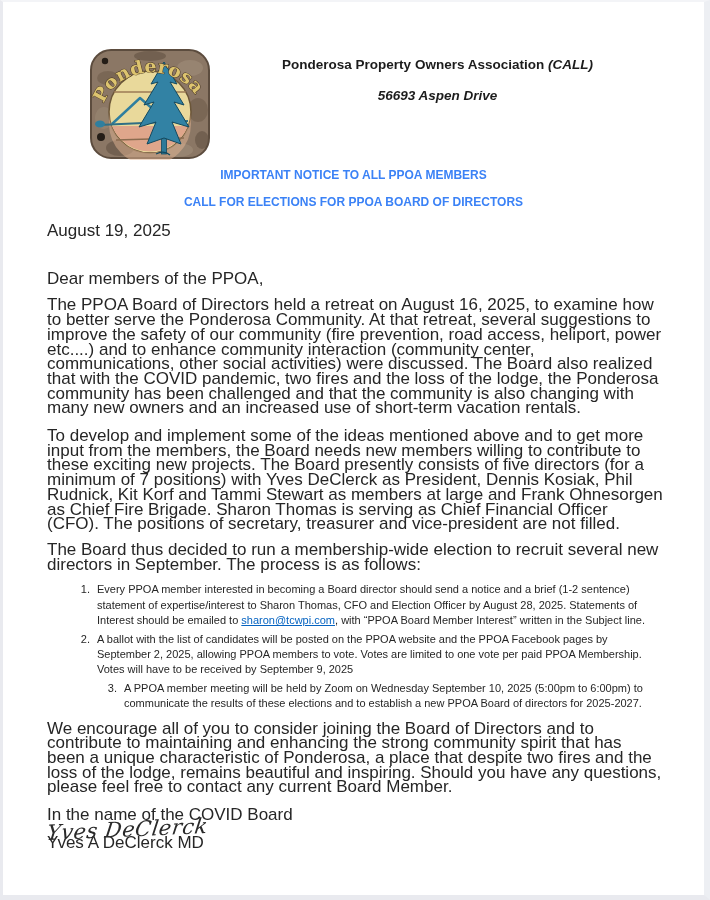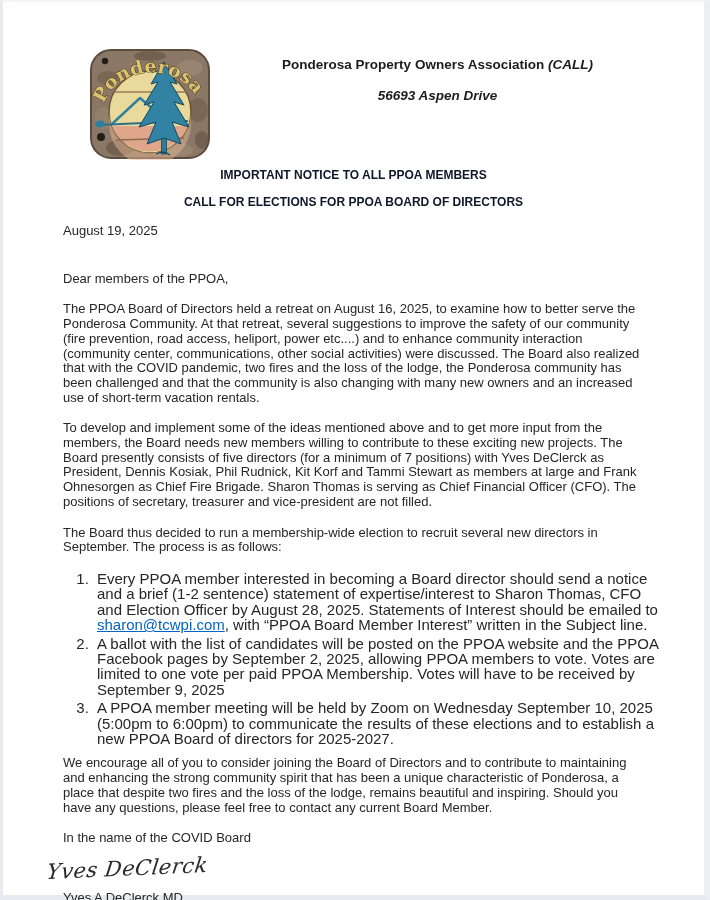--- a/index.html
+++ b/index.html
@@ -28,40 +28,40 @@
     font-size: 13.5px; font-weight: bold; color: #1c1c1c;
     line-height: 18px; margin: 0 0 13px 0;
   }
   .org-line .abbr { font-style: italic; }
   .addr-line {
     font-size: 13.5px; font-weight: bold; color: #1c1c1c;
     line-height: 18px; margin: 0 0 12px 0; font-style: italic;
   }
   .notice {
     text-align: center; font-weight: bold; font-size: 12px;
-    color: #0f172a; line-height: 15px; margin: 0;
+    color: #3b82f6; line-height: 15px; margin: 0;
   }
   .notice-1 { margin-top: 8px; }
   .notice-2 { margin-top: 12px; }
   
   .content { padding: 0 40px 0 44px; }
   .content p, .content div.line {
-    font-size: 13px; line-height: 14.7px; color: #262626; margin: 16px;
+    font-size: 17px; line-height: 14.7px; color: #262626; margin: 0;
   }
   .date-line { margin-top: 14px !important; }
   .salutation { margin-top: 33px !important; }
   .para-1 { margin-top: 12px !important; }
   .para-2 { margin-top: 13px !important; }
   .para-3 { margin-top: 11px !important; }
   ol.process {
     margin: 10px 0 0 0; padding: 0 0 0 46px;
-    font-size: 15px; line-height: 15.4px; color: #262626;
+    font-size: 11px; line-height: 15.4px; color: #262626;
   }
   ol.process li { padding-left: 4px; margin-bottom: 3px; }
-  ol.process li:last-child { margin-bottom: 0; }
+  ol.process li:last-child { margin-bottom: 0; margin-left: 27px; }
   a.email-link { color: #0563c1; text-decoration: underline; }
   .para-4 { margin-top: 10px !important; }
   .closing-intro { margin-top: 13px !important; }
   .signature {
     font-family: "DejaVu Serif", serif;
     font-style: italic;
     font-size: 21px;
     color: #2a2a2a;
     line-height: 26px;
     margin: -3px 0 -10px 0;

